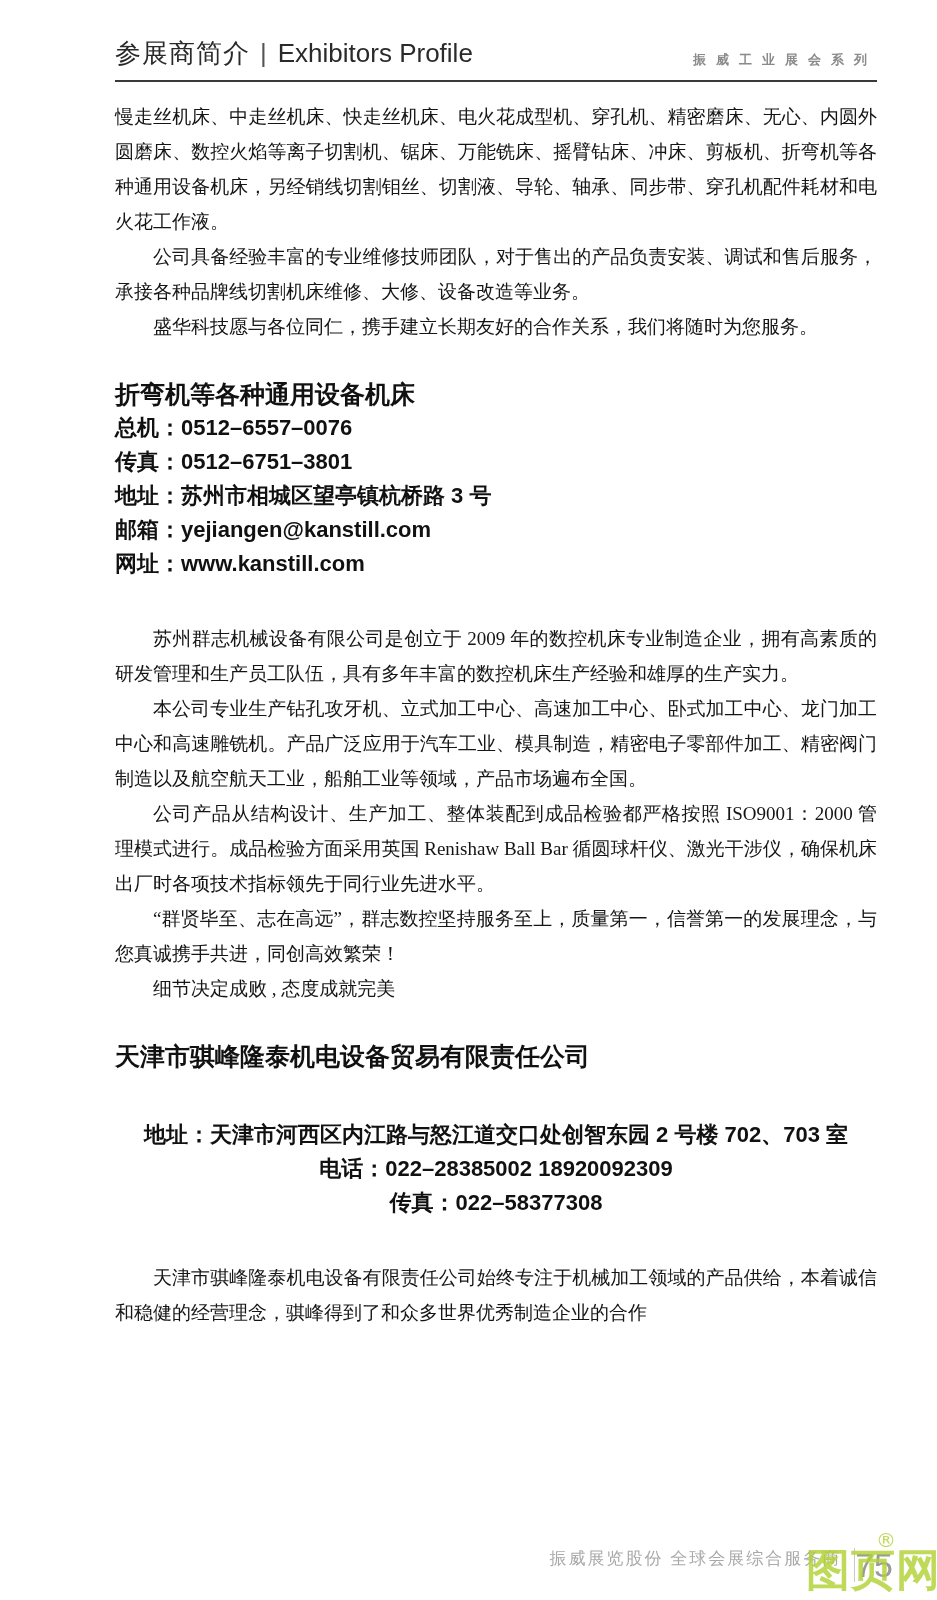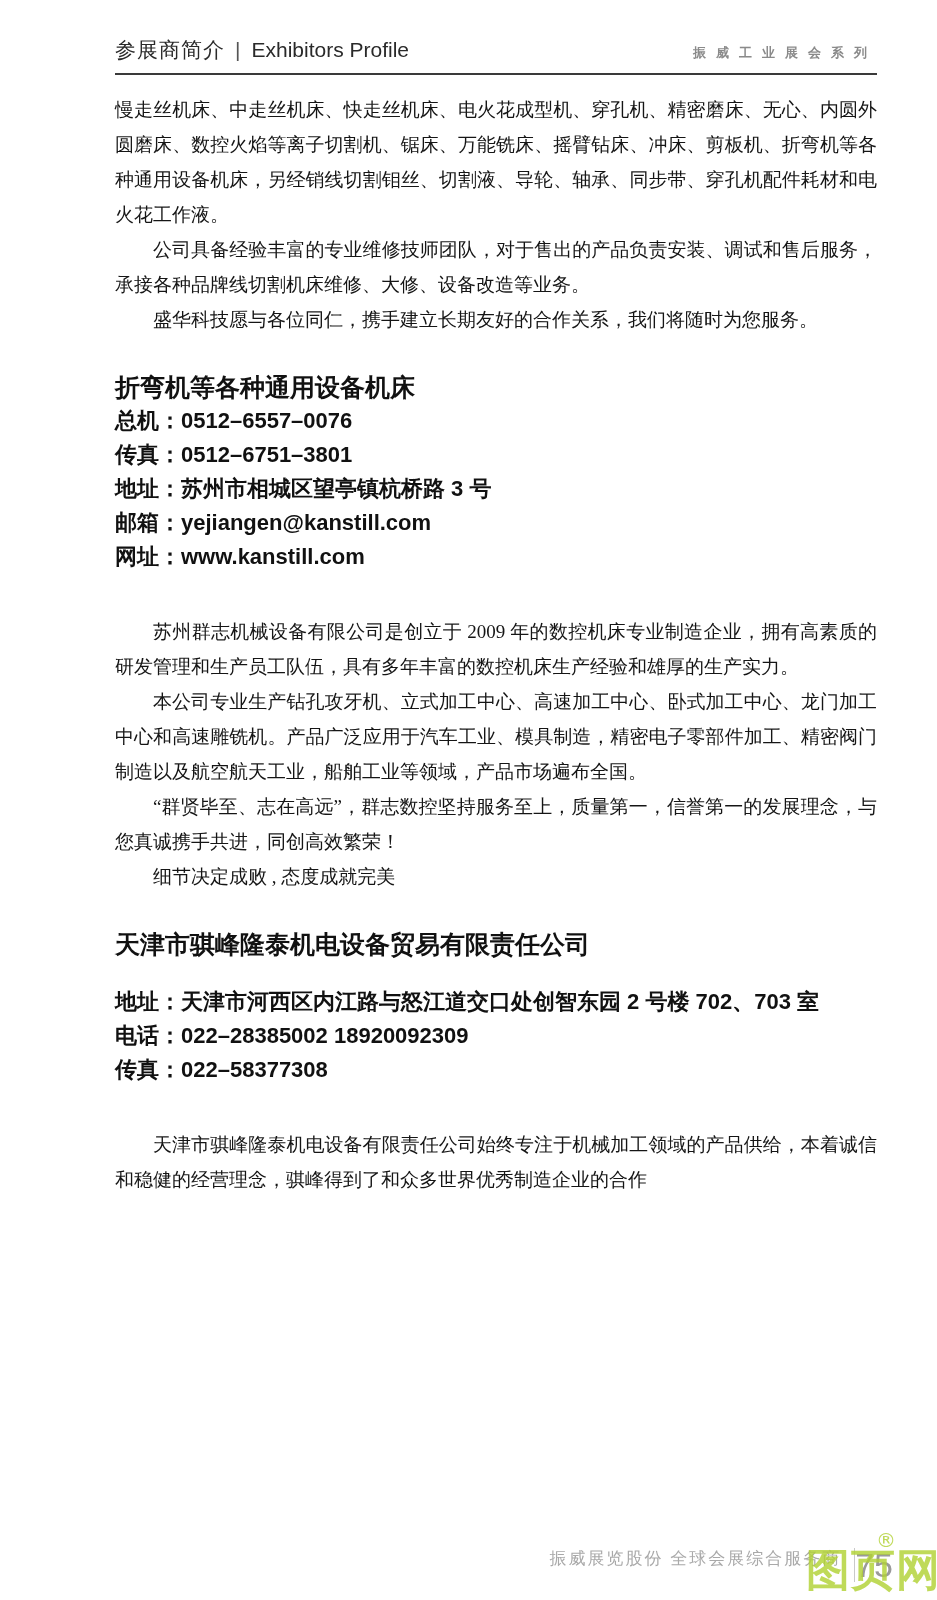--- a/index.html
+++ b/index.html
@@ -17,21 +17,21 @@
   .content {
     padding: 36px 60px 0 115px; 
   }
   
   .page-header {
     display: flex;
     justify-content: space-between;
     align-items: flex-end;
     font-family: "Liberation Sans", "DejaVu Sans", sans-serif;
   }
-  .header-left { font-size: 21px; font-weight: 500; color: #2a2a2a; letter-spacing: 1px; }
+  .header-left { font-size: 26px; font-weight: 500; color: #2a2a2a; letter-spacing: 1px; }
   .header-sep { margin: 0 10px; color: #555; font-weight: 300; }
   .header-en { font-weight: 400; letter-spacing: 0; }
   .header-brand {
     font-size: 13px;
     color: #8a8a8a;
     font-weight: 700;
     letter-spacing: 10px;
     padding-bottom: 2px;
     white-space: nowrap;
   }
@@ -59,21 +59,21 @@
   }
   .contacts {
     list-style: none;
     font-family: "Liberation Sans", "DejaVu Sans", sans-serif;
     font-size: 22px;
     font-weight: 700;
     line-height: 34px;
     color: #111;
   }
   .company-paras { margin-top: 40px; }
-  .tight-top { margin-top: 24px; }
+  .tight-top { margin-top: 45px; text-align: center; }
   
   .footer {
     position: absolute;
     right: 44px;
     bottom: 18px;
     display: flex;
     align-items: flex-start;
     font-family: "Liberation Sans", "DejaVu Sans", sans-serif;
     color: #a9a9a9;
     margin-top: 36px;
@@ -135,20 +135,21 @@
       <li><span>总机：</span><span>0512–6557–0076</span></li>
       <li><span>传真：</span><span>0512–6751–3801</span></li>
       <li><span>地址：</span><span>苏州市相城区望亭镇杭桥路 3 号</span></li>
       <li><span>邮箱：</span><span>yejiangen@kanstill.com</span></li>
       <li><span>网址：</span><span>www.kanstill.com</span></li>
     </ul>
 
     <div class="company-paras">
       <p class="body-p">苏州群志机械设备有限公司是创立于 2009 年的数控机床专业制造企业，拥有高素质的研发管理和生产员工队伍，具有多年丰富的数控机床生产经验和雄厚的生产实力。</p>
       <p class="body-p">本公司专业生产钻孔攻牙机、立式加工中心、高速加工中心、卧式加工中心、龙门加工中心和高速雕铣机。产品广泛应用于汽车工业、模具制造，精密电子零部件加工、精密阀门制造以及航空航天工业，船舶工业等领域，产品市场遍布全国。</p>
+      <p class="body-p">公司产品从结构设计、生产加工、整体装配到成品检验都严格按照 ISO9001：2000 管理模式进行。成品检验方面采用英国 Renishaw Ball Bar 循圆球杆仪、激光干涉仪，确保机床出厂时各项技术指标领先于同行业先进水平。</p>
       <p class="body-p">“群贤毕至、志在高远”，群志数控坚持服务至上，质量第一，信誉第一的发展理念，与您真诚携手共进，同创高效繁荣！</p>
       <p class="body-p">细节决定成败 , 态度成就完美</p>
     </div>
 
     <h2 class="company-name">天津市骐峰隆泰机电设备贸易有限责任公司</h2>
 
     <ul class="contacts tight-top">
       <li><span>地址：</span><span>天津市河西区内江路与怒江道交口处创智东园 2 号楼 702、703 室</span></li>
       <li><span>电话：</span><span>022–28385002 18920092309</span></li>
       <li><span>传真：</span><span>022–58377308</span></li>

